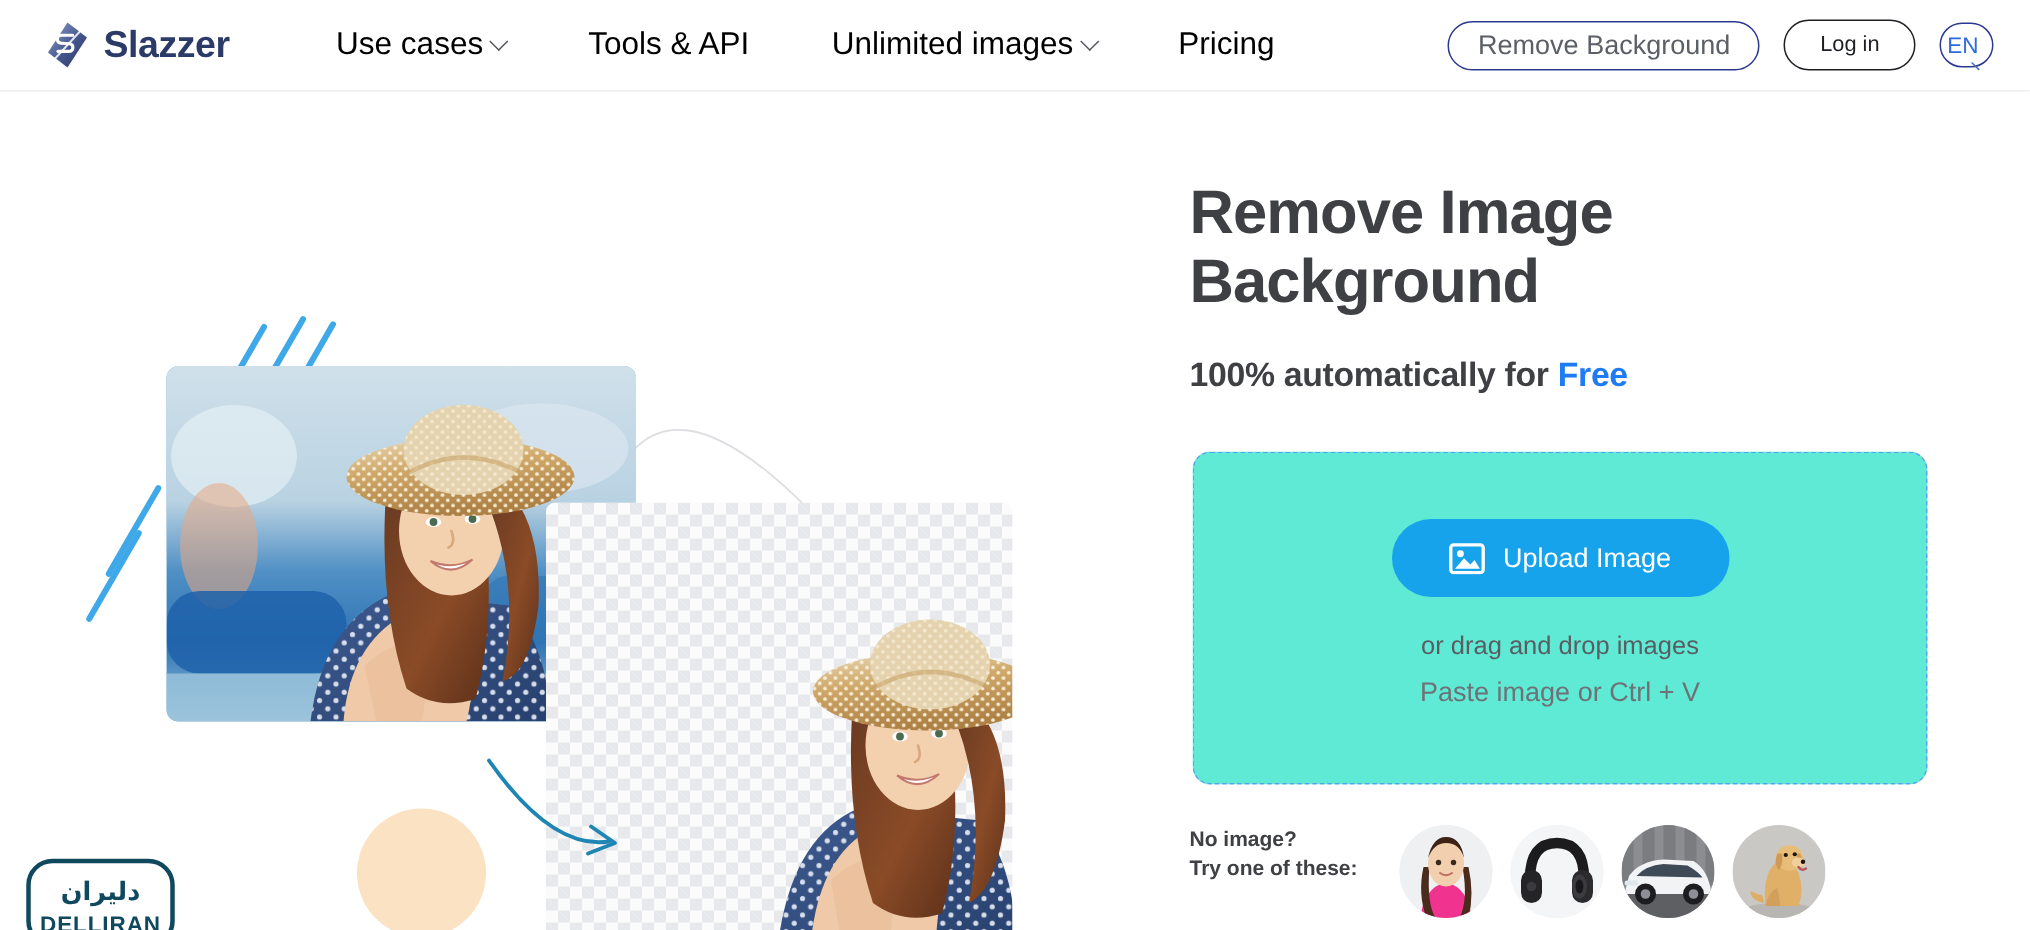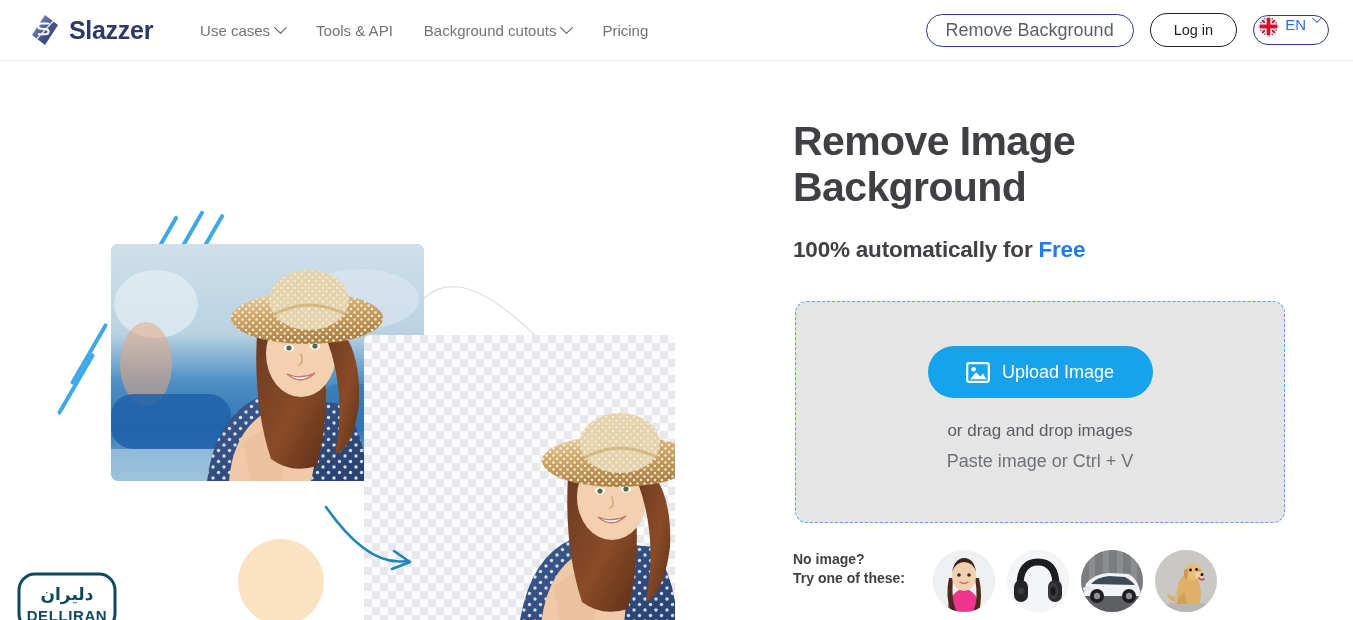--- a/index.html
+++ b/index.html
@@ -27,22 +27,23 @@
   .brand-text {
     font-size: 25px; font-weight: bold; color: #2b3a67;
     letter-spacing: -0.3px;
   }
   .nav {
     display: flex; align-items: center;
     margin-left: 47px; gap: 31px;
   }
   .nav-item {
     display: flex; align-items: center; gap: 6px;
-    font-size: 15px; color: #737373; cursor: pointer;
+    font-size: 21px; color: #000000; cursor: pointer;
     white-space: nowrap;
+    margin-left: 24px;
   }
   .chev {
     display: inline-block; width: 9px; height: 9px;
     border-right: 1.6px solid #55585e;
     border-bottom: 1.6px solid #55585e;
     transform: rotate(45deg) translate(-2px,-2px);
   }
   .hdr-right {
     margin-left: auto; margin-right: 24px;
     display: flex; align-items: center; gap: 16px;
@@ -57,22 +58,23 @@
   .btn-outline-dark {
     height: 33px; padding: 16px 23px;
     border: 1.3px solid #1d1f23; border-radius: 18px;
     background: #fff; color: #1d1f23; font-size: 14.5px;
     display: flex; align-items: center; cursor: pointer;
     font-family: "Liberation Sans", sans-serif;
   }
   .lang {
     height: 30px; padding: 0 9px 0 4px;
     border: 1.3px solid #2b3a8f; border-radius: 16px;
-    background: #fff; display: flex; align-items: flex-start; gap: 6px;
+    background: #fff; display: flex; align-items: flex-end; gap: 6px;
     cursor: pointer;
+    flex-direction: column;
   }
   .lang-label { font-size: 15px; color: #2f6bdd; }
   .chev-blue {
     display: inline-block; width: 7px; height: 7px;
     border-right: 1.5px solid #4a6fbf;
     border-bottom: 1.5px solid #4a6fbf;
     transform: rotate(45deg) translateY(-2px);
   }
 
   
@@ -133,21 +135,21 @@
     letter-spacing: -0.2px;
   }
   .subhead .free { color: #1f7bf4; }
 
   .dropzone {
     position: absolute; left: 2px; top: 240px;
     width: 490px; height: 222px;
     border: 1.4px dashed #59a0f0; border-radius: 12px;
     display: flex; flex-direction: column;
     align-items: center; justify-content: center;
-    background: #e5e5e5; cursor: pointer;
+    background: #5eead4; cursor: pointer;
   }
   .upload-btn {
     width: 225px; height: 52px; border-radius: 26px;
     background: #17a2ec; border: none; color: #fff;
     display: flex; align-items: center; justify-content: center; gap: 12px;
     font-size: 18px; cursor: pointer;
     font-family: "Liberation Sans", sans-serif;
     margin-top: -6px;
   }
   .drag-text {
@@ -195,21 +197,21 @@
 
   <nav class="nav">
     <div class="nav-item">
       <span>Use cases</span>
       <i class="chev"></i>
     </div>
     <div class="nav-item">
       <span>Tools &amp; API</span>
     </div>
     <div class="nav-item">
-      <span>Background cutouts</span>
+      <span>Unlimited images</span>
       <i class="chev"></i>
     </div>
     <div class="nav-item">
       <span>Pricing</span>
     </div>
   </nav>
 
   <div class="hdr-right">
     <button class="btn-outline-blue">Remove Background</button>
     <button class="btn-outline-dark">Log in</button>

